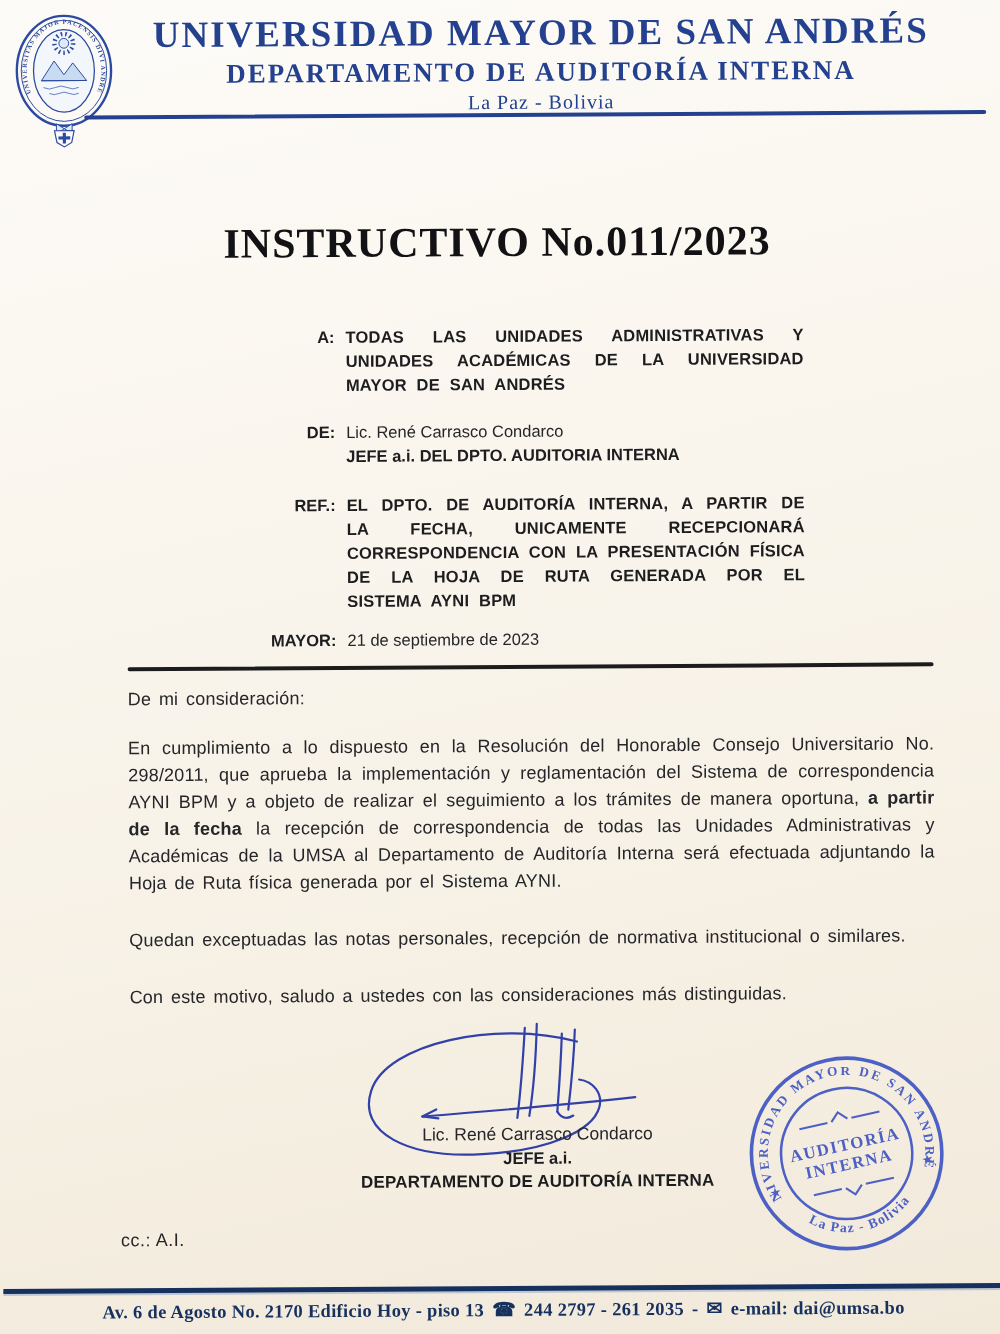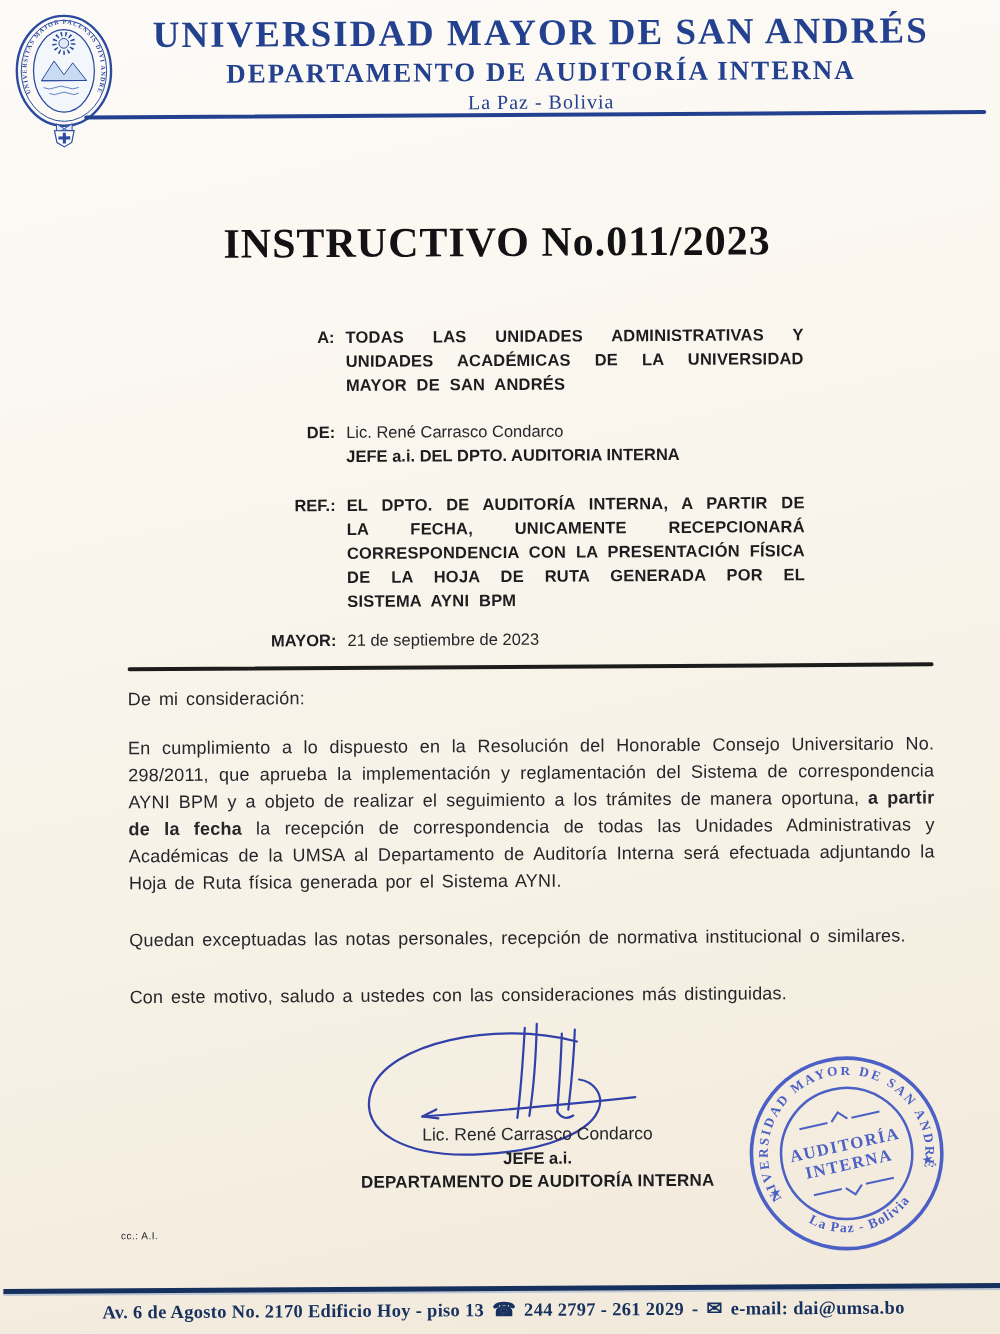--- a/index.html
+++ b/index.html
@@ -60,21 +60,21 @@
   .sig-block{position:absolute;left:335px;top:1122px;width:400px;text-align:center;line-height:24px;}
   .sig-name{font-size:17.5px;}
   .sig-title1{font-size:16.5px;font-weight:bold;color:#1d1d20;}
   .sig-title2{font-size:17px;font-weight:bold;color:#1d1d20;letter-spacing:.2px;}
 
   
   .stamp{position:absolute;left:742px;top:1050px;width:205px;height:215px;
     transform:rotate(-12deg);opacity:.92;}
 
   
-  .cc{position:absolute;left:118px;top:1228px;font-size:10px;letter-spacing:.5px;}
+  .cc{position:absolute;left:118px;top:1228px;font-size:18px;letter-spacing:.5px;}
   .footer-rule{position:absolute;left:0;top:1286px;width:1000px;height:5px;
     background:var(--footer-blue);box-shadow:0 2px 0 rgba(90,130,190,.35);}
   .footer-text{position:absolute;left:0;top:1298px;width:1000px;display:flex;
     justify-content:center;align-items:baseline;gap:8px;
     font-family:"Liberation Serif","DejaVu Serif",serif;font-weight:bold;
     font-size:18.5px;color:var(--footer-blue);letter-spacing:.3px;}
   .footer-text .ficon{font-size:19px;}
 </style>
 </head>
 <body>
@@ -196,20 +196,20 @@
         <path d="M 60 136 H 88 M 112 136 H 140 M 92 136 L 100 144 L 108 136"></path>
       </g>
     </svg>
 
     <div class="cc">cc.: A.I.</div>
 
     <div class="footer-rule"></div>
     <div class="footer-text">
       <span>Av. 6 de Agosto No. 2170  Edificio Hoy - piso 13</span>
       <span class="ficon">☎</span>
-      <span>244 2797 - 261 2029</span>
+      <span>244 2797 - 261 2035</span>
       <span>-</span>
       <span class="ficon">✉</span>
       <span>e-mail: dai@umsa.bo</span>
     </div>
 
   </div>
 </div>
 
 </body></html>

